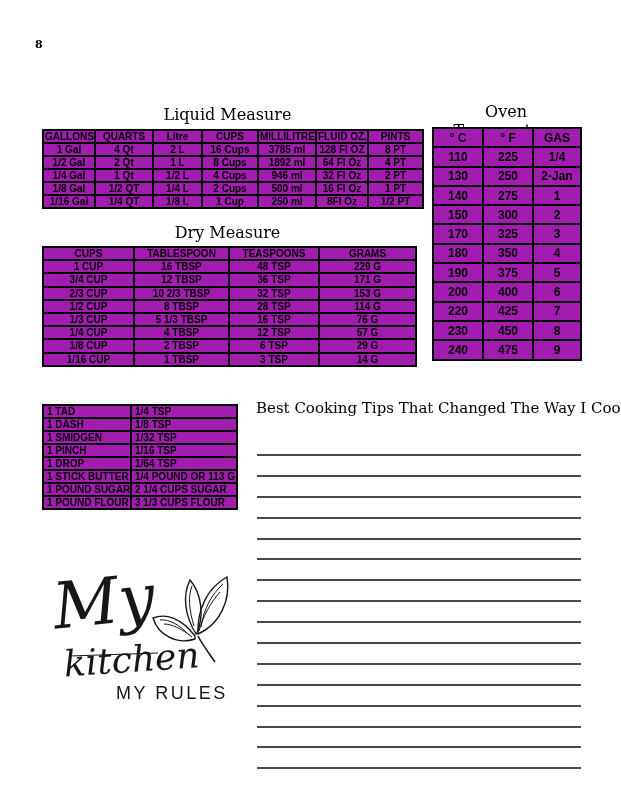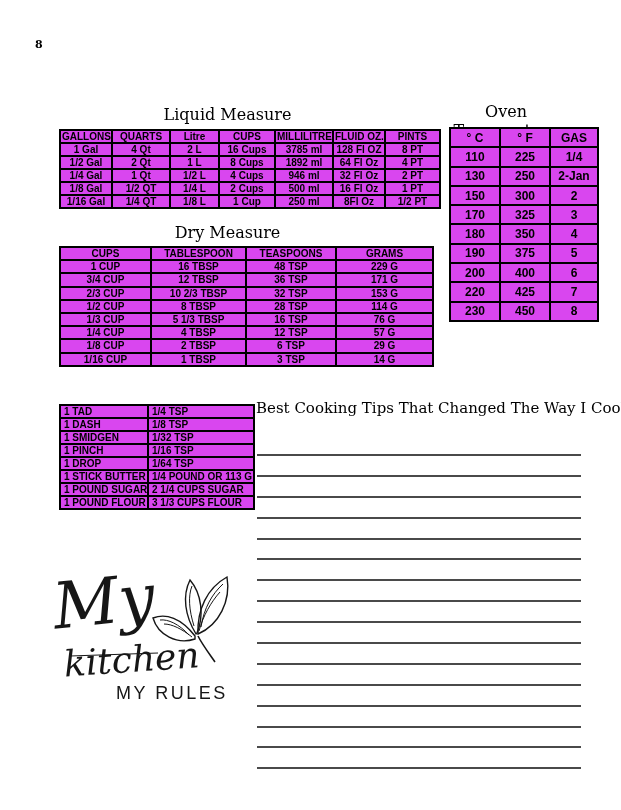--- a/index.html
+++ b/index.html
@@ -38,22 +38,21 @@
     font-size: 16px;
   }
   #liquid-heading { left: 42px;  top: 105px; width: 371px; }
   #oven-heading   { left: 432px; top: 102px; width: 148px; }
   #dry-heading    { left: 42px;  top: 223px; width: 371px; }
 
   table {
     position: absolute;
     border-collapse: collapse;
     table-layout: fixed;
-    background: #d946ef;
-    margin-left: 17px;
+    background: #a21caf;
   }
   th, td {
     border: 2px solid #000;
     text-align: center;
     vertical-align: middle;
     font-weight: bold;
     padding: 0 1px;
     overflow: hidden;
     white-space: nowrap;
   }
@@ -202,20 +201,25 @@
           <td>110</td>
           <td>225</td>
           <td>1/4</td>
         </tr>
         <tr>
           <td>130</td>
           <td>250</td>
           <td>2-Jan</td>
         </tr>
         <tr>
+          <td>140</td>
+          <td>275</td>
+          <td>1</td>
+        </tr>
+        <tr>
           <td>150</td>
           <td>300</td>
           <td>2</td>
         </tr>
         <tr>
           <td>170</td>
           <td>325</td>
           <td>3</td>
         </tr>
         <tr>
@@ -235,20 +239,25 @@
         </tr>
         <tr>
           <td>220</td>
           <td>425</td>
           <td>7</td>
         </tr>
         <tr>
           <td>230</td>
           <td>450</td>
           <td>8</td>
+        </tr>
+        <tr>
+          <td>240</td>
+          <td>475</td>
+          <td>9</td>
         </tr>
       </tbody>
   </table>
 
   <h2 class="section-heading" id="dry-heading">Dry Measure</h2>
   <table id="dry-table">
     <thead>
       <tr>
           <th>CUPS</th>
           <th>TABLESPOON</th>

